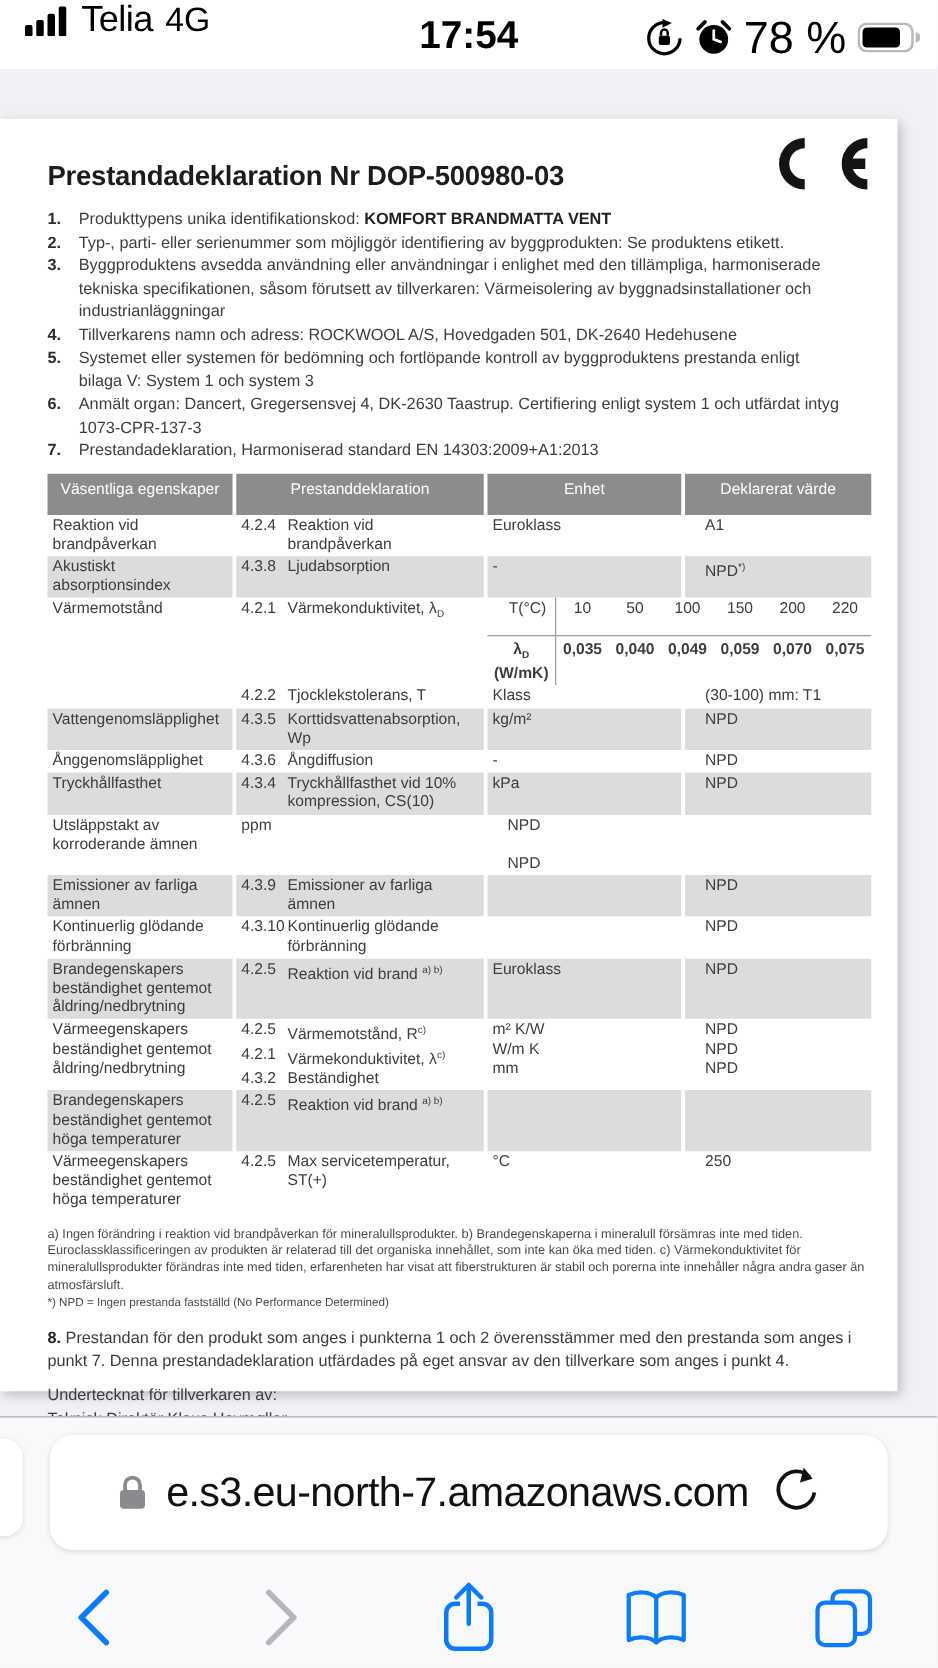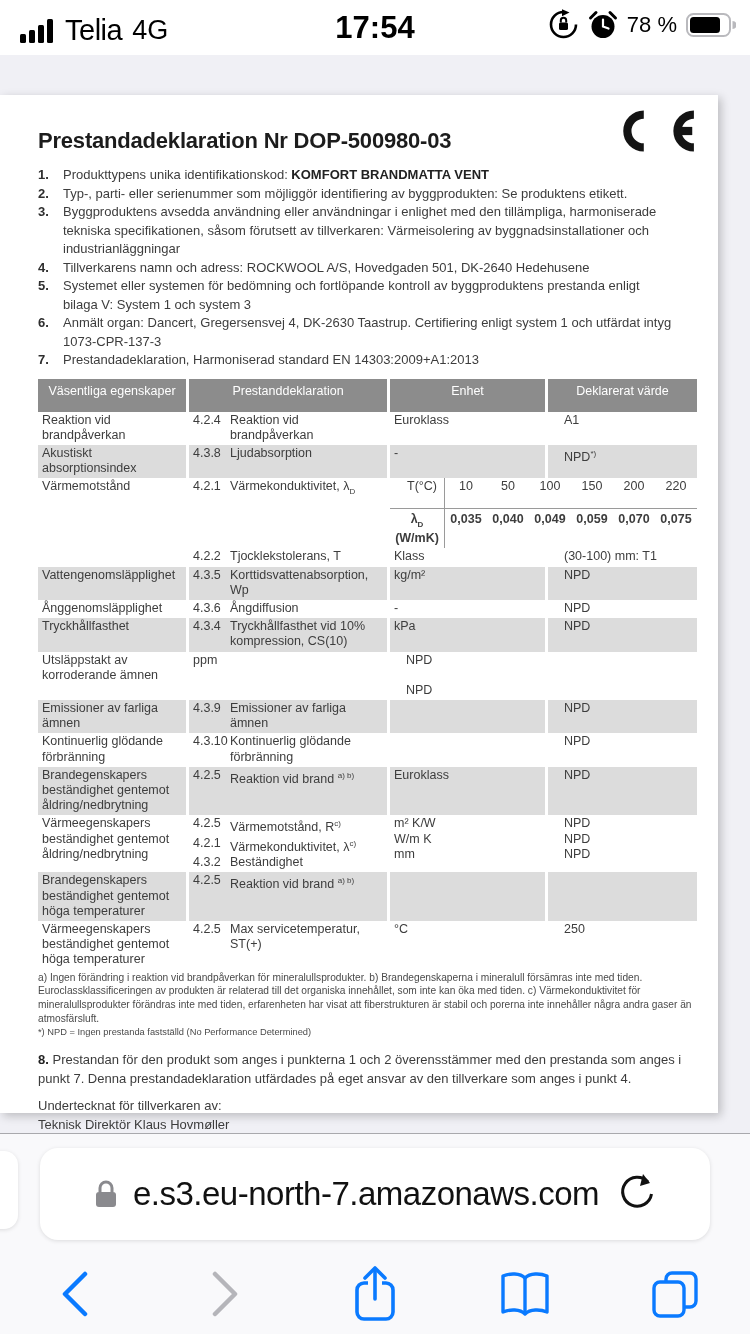--- a/index.html
+++ b/index.html
@@ -2,26 +2,26 @@
 <html><head>
 <meta charset="utf-8">
 <style>
   * { margin:0; padding:0; box-sizing:border-box; }
   html,body { width:750px; height:1334px; }
   body { font-family:"Liberation Sans", sans-serif; background:#f2f2f7; }
   #screen { position:relative; width:750px; height:1334px; overflow:hidden; background:#f0f0f5; }
 
   
   .status-bar { position:absolute; top:0; left:0; width:750px; height:55px; background:#fff; color:#000; }
-  .sb-left { position:absolute; left:20px; top:14px; display:flex; align-items:center; gap:9px; }
+  .sb-left { position:absolute; left:20px; top:0; display:flex; align-items:center; gap:9px; }
   .sb-carrier { font-size:29px; letter-spacing:-0.5px; }
   .sb-net { font-size:27px; margin-left:1px; }
   .sb-time { position:absolute; left:0; right:0; top:10px; text-align:center; font-size:31px; font-weight:bold; }
   .sb-right { position:absolute; right:14px; top:9px; display:flex; align-items:center; gap:9px; }
-  .sb-pct { font-size:22px;text-align:center; }
+  .sb-pct { font-size:36px;text-align:center; }
 
   
   .doc-page { position:absolute; left:0; top:95px; width:718px; height:1018px; background:#fff;
               box-shadow:3px 3px 9px rgba(0,0,0,0.22); color:#3c3c3c; }
   .doc-inner { position:relative; padding:33px 20px 0 38px; }
   .ce-mark { position:absolute; top:8px; right:20px; }
   .doc-title { font-size:22px; font-weight:bold; color:#1c1c1c; letter-spacing:-0.2px; }
 
   .doc-list { margin-top:12px; font-size:13px; line-height:18.5px; color:#3d3d3d; }
   .li { display:flex; }
@@ -43,21 +43,21 @@
   .sh > div { background:#dcdcdc; }
   sup.fn { font-size:8px; vertical-align:super; }
 
   .lambda { display:grid; grid-template-columns:55px repeat(6,1fr); }
   .lam-top { border-bottom:1px solid #9a9a9a; padding:1px 0 13px; text-align:center; }
   .lam-lab { text-align:right; padding-right:7px; }
   .lam-bar { border-right:1px solid #9a9a9a; }
   .lam-bot { padding:3px 0 2px; text-align:center;font-weight:bold; }
 
   
-  .fnote { margin-top:1px; width:655px; font-size:10.2px; line-height:13.8px; color:#4a4a4a; }
+  .fnote { margin-top:11px; width:655px; font-size:10.2px; line-height:13.8px; color:#4a4a4a; }
   .fnote-npd { font-size:9.3px; color:#4a4a4a; margin-top:1px; }
   .clause8 { margin-top:13px; width:655px; font-size:13px; line-height:19px; }
   .clause8 b { color:#222; }
 
   
   .doc-footer { position:relative; height:200px; margin-top:10px; font-size:13px; }
   .signed-label { position:absolute; top:0; left:0; }
   .signer { position:absolute; top:19px; left:0; }
   .sig { position:absolute; top:38px; left:0; }
   .place-date { position:absolute; top:90px; left:0; font-size:13.5px; }

